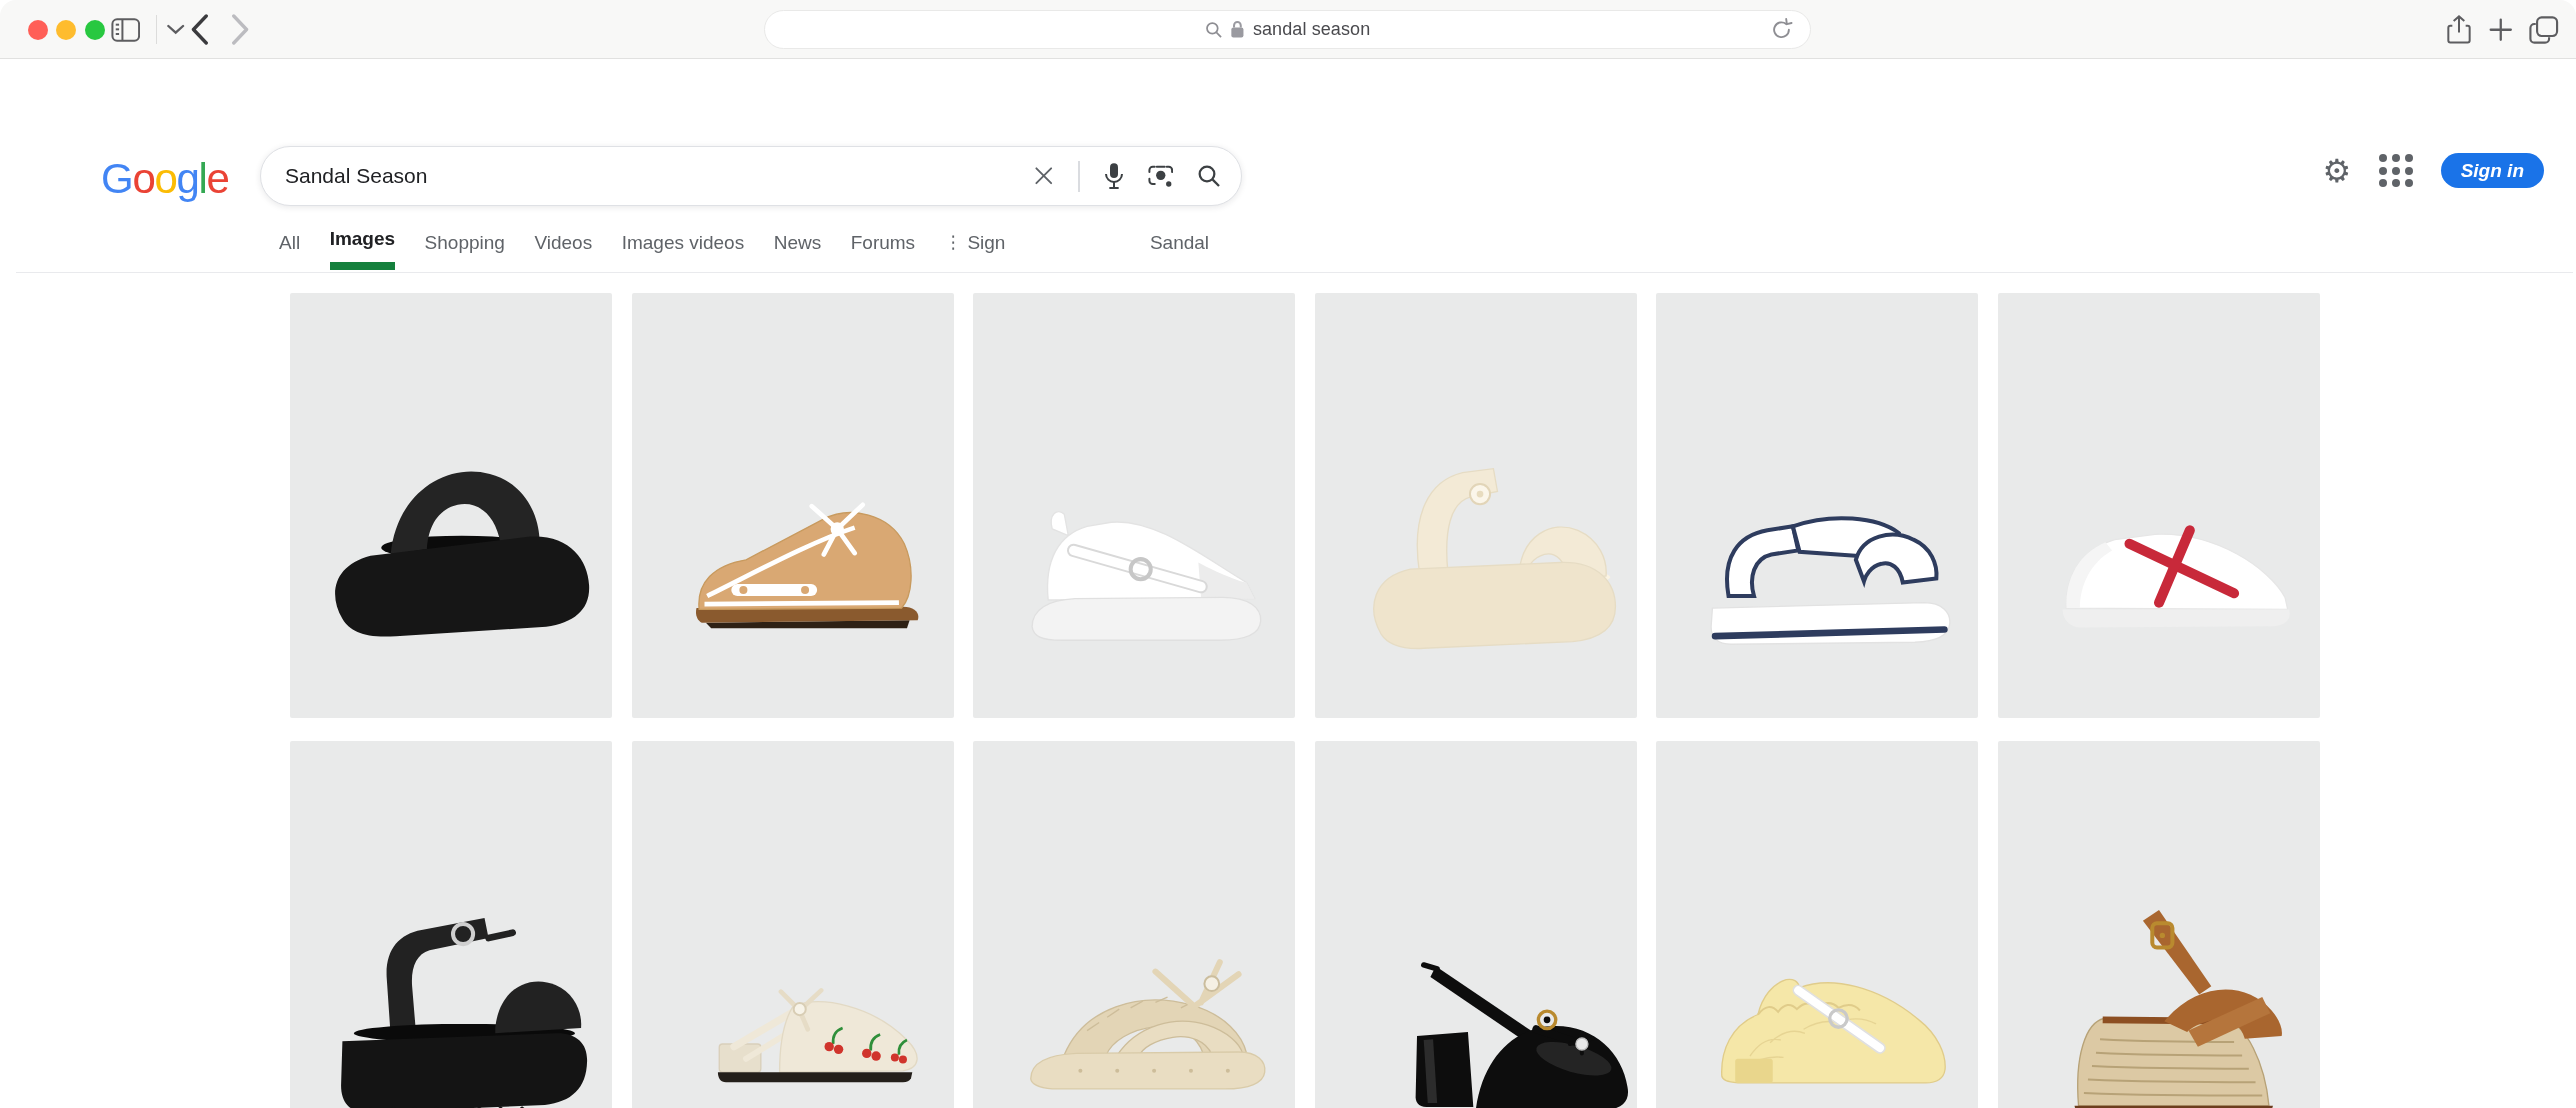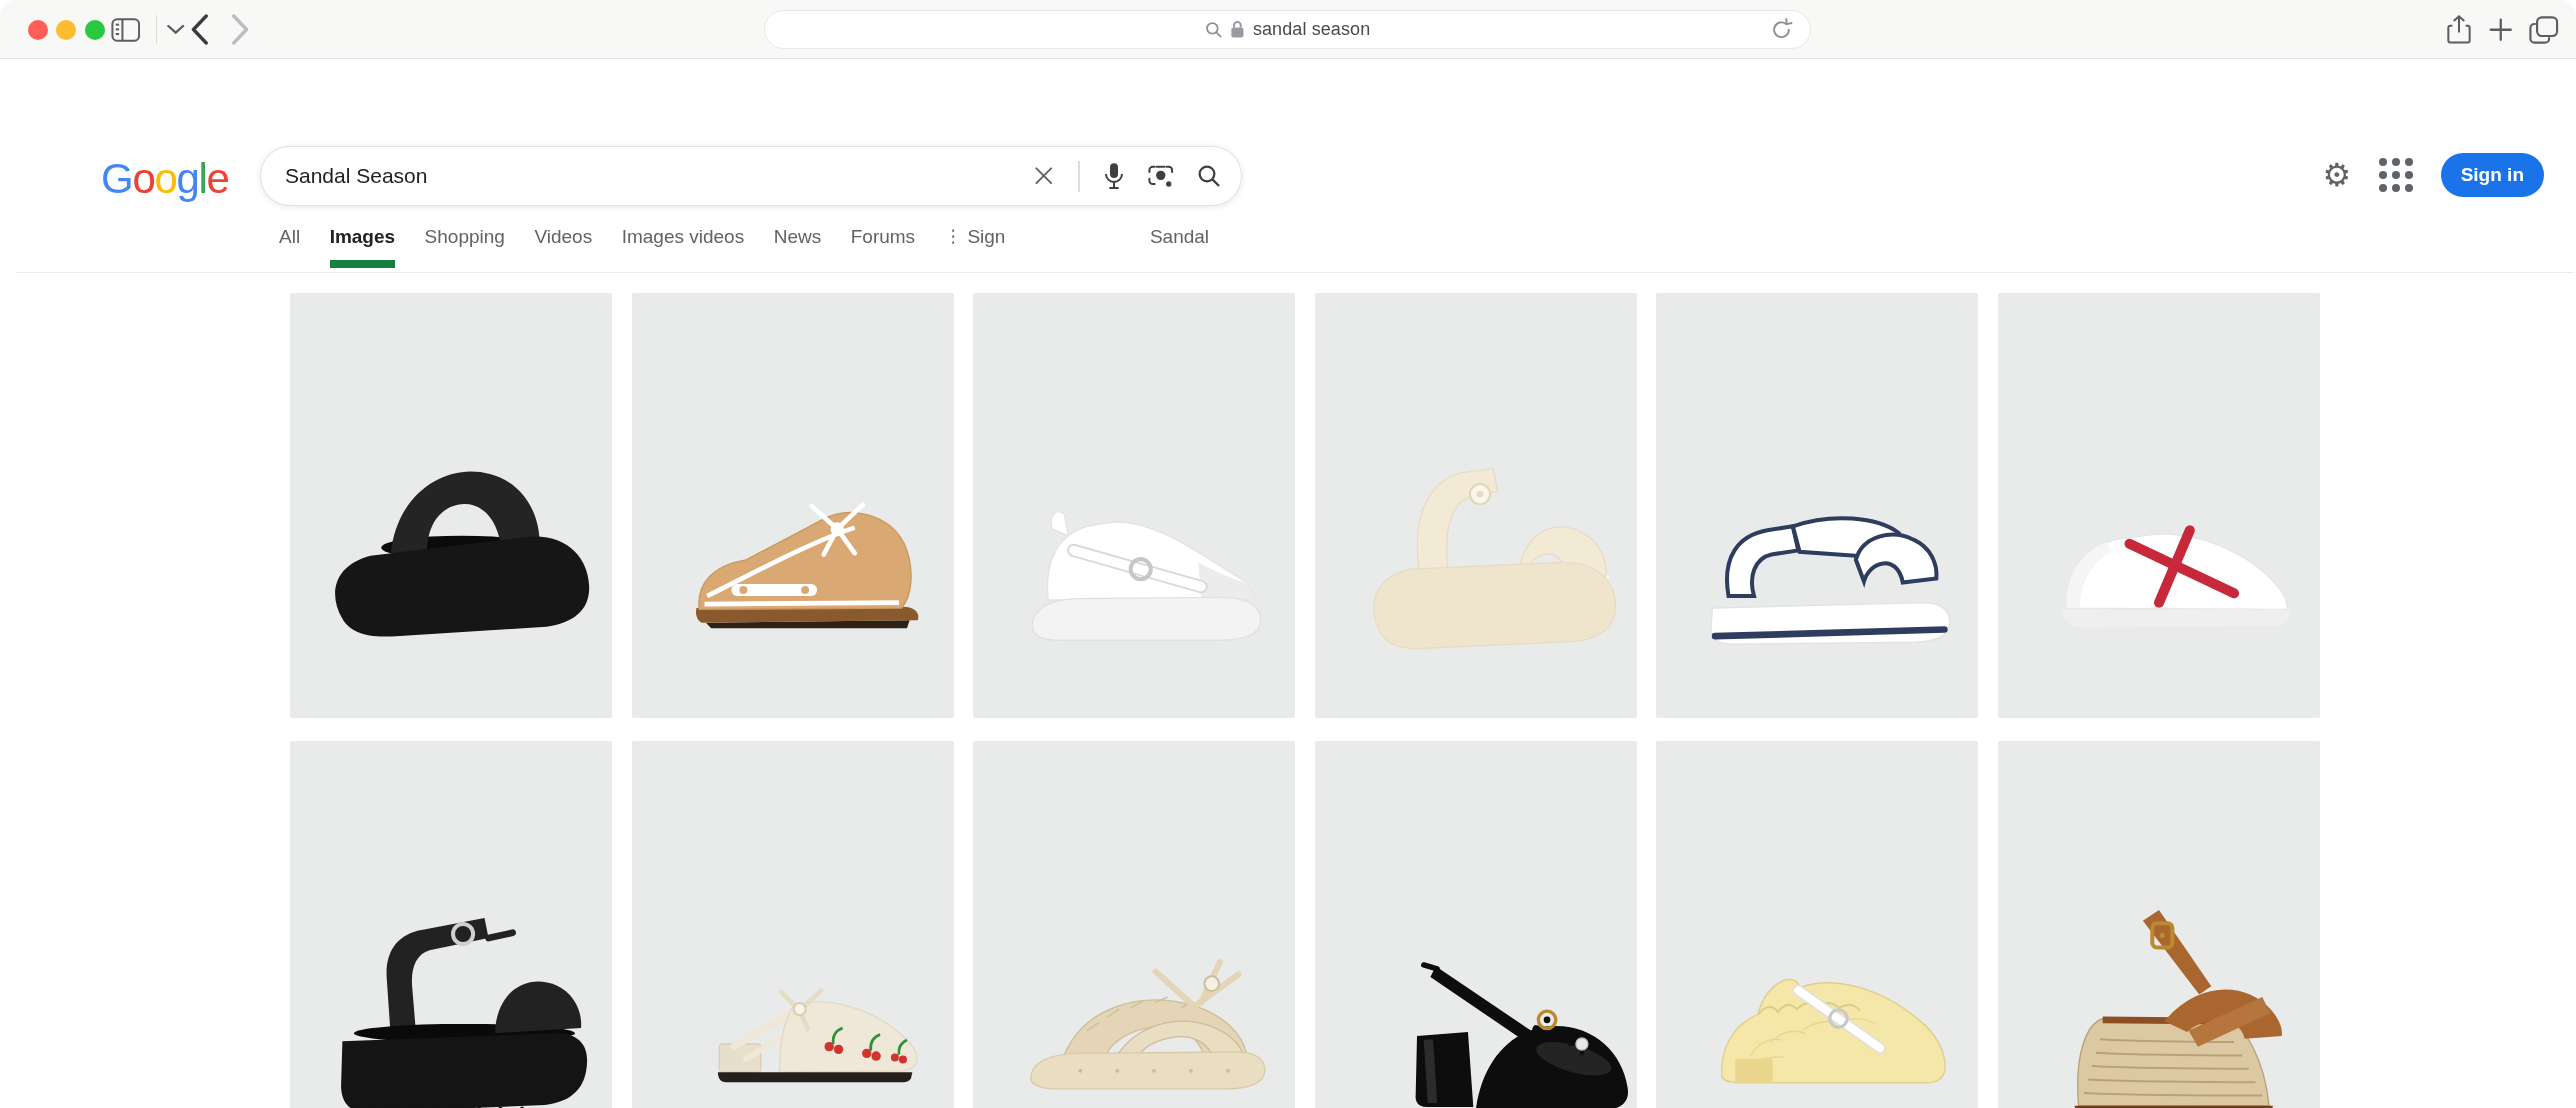--- a/index.html
+++ b/index.html
@@ -35,24 +35,24 @@
                 box-shadow:0 1.3px 6.7px rgba(32,33,36,.10);
                 display:flex; align-items:center; }
   .query { font-size:21px; color:#202124; padding-left:24px; font-weight:500; }
   .pill-icons { position:absolute; right:20px; display:flex; align-items:center; gap:24px; }
   .pill-div { width:1.3px; height:31px; background:#dadce0; }
 
   .acct { position:absolute; top:93px; right:48px; display:flex; align-items:center; gap:28px; }
   .gear { font-size:32px; color:#5f6368; line-height:32px; }
   .apps { display:grid; grid-template-columns:repeat(3,8px); grid-template-rows:repeat(3,8px); gap:4.7px; }
   .apps i { width:8px; height:8px; border-radius:50%; background:#5f6368; }
-  .signin { height:44px; padding:0 20px; border-radius:22px; color:#fff;
-            font-size:19px; font-weight:bold; display:flex; align-items:center; border:none; }
-
-  .tabsrow { position:absolute; left:263px; top:166px; height:46px; display:flex; gap:29.5px; align-items:flex-start; }
+  .signin { height:35px; padding:0 20px; border-radius:22px; color:#fff;
+            font-size:19px; font-weight:bold; display:flex; align-items:center; border:none;font-style:italic; }
+
+  .tabsrow { position:absolute; left:263px; top:166px; height:46px; display:flex; gap:29.5px; align-items:center; }
   .tab { font-size:19px; color:#5f6368; padding-bottom:12px; display:flex; align-items:center; gap:5.4px; white-space:nowrap; cursor:pointer; }
   .tab.active { color:#202124; font-weight:bold; border-bottom:8px solid #15803d; }
   .tab .dots { font-size:17.4px; color:#5f6368; line-height:17.4px; }
   .tab.tools-offset { margin-left:115px; }
 
   .tabdivider { position:absolute; left:0; top:212px; width:2557px; height:1.3px; background:#e9eaed; }
 
   .grid { position:absolute; left:274px; top:233px;
           display:grid; grid-template-columns:repeat(6,322px); grid-auto-rows:425px;
           column-gap:19.5px; row-gap:23px; }

